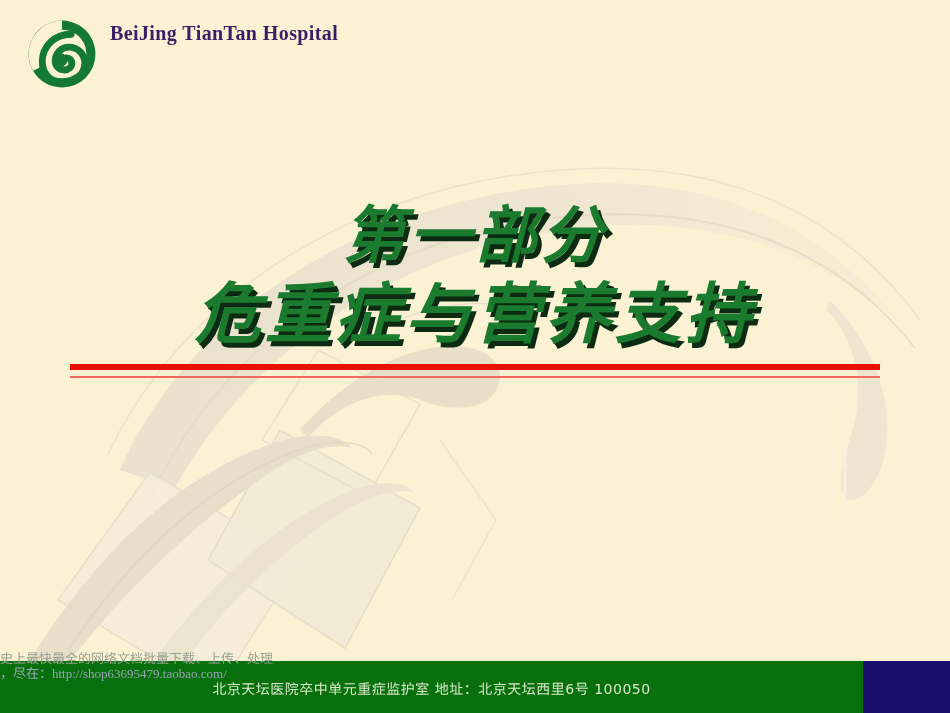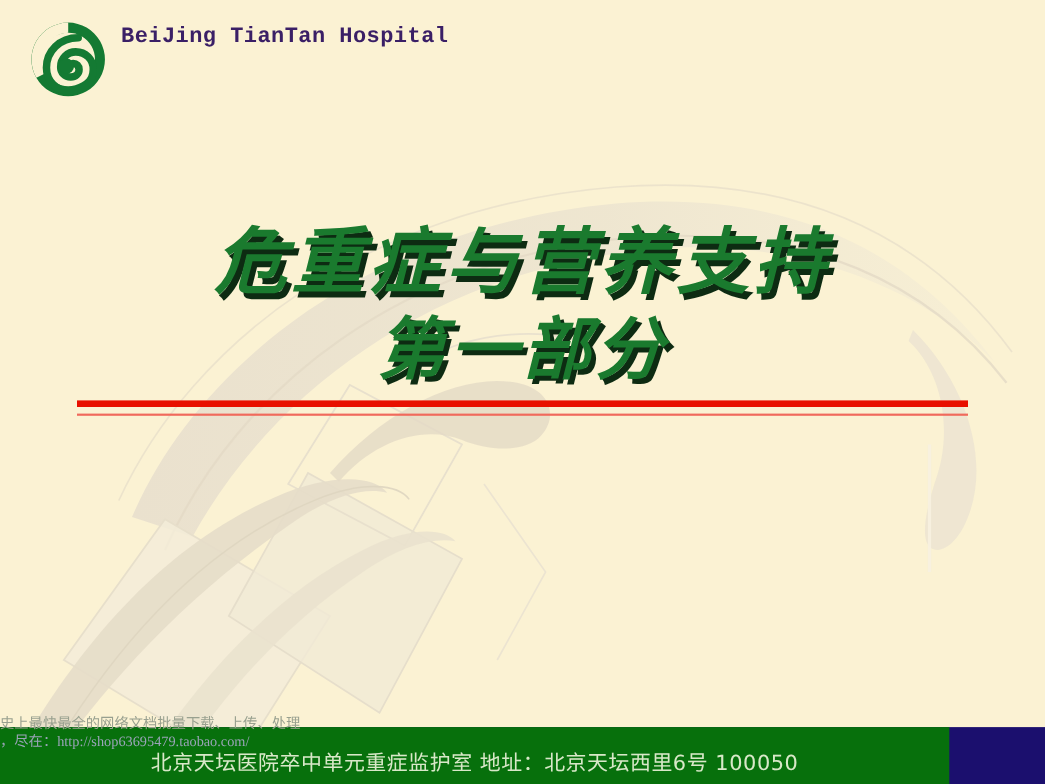--- a/index.html
+++ b/index.html
@@ -78,21 +78,21 @@
     font-size: 15px;
     font-weight: 700;
     color: #3e2560;
     letter-spacing: 1px;
     white-space: nowrap;
     align-self: flex-start;
     margin-top: 2px;
   }
   .brand-en {
     margin-top: 4px;
-    font-family: Liberation Mono, monospace;
+    font-family: Liberation Serif, serif;
     font-size: 20px;
     font-weight: 700;
     color: #3a1f66;
     letter-spacing: 0.4px;
     white-space: nowrap;
   }
 
   
   .title-wrap {
     position: absolute;
@@ -161,21 +161,21 @@
     background: #07700c;
     z-index: 7;
   }
   .footer-addr {
     position: absolute;
     left: 0;
     top: 678px;
     width: 863px;
     text-align: center;
     font-family: "DejaVu Sans", "Liberation Sans", sans-serif;
-    font-size: 19px;
+    font-size: 14px;
     color: #d8e8c8;
     letter-spacing: 0.5px;
     white-space: nowrap;
     z-index: 8;
   }
 
   
   .promo {
     position: absolute;
     left: 0;
@@ -253,22 +253,22 @@
                C59 71 63 67 63 62 C63 58 60 55 56 55" fill="none" stroke="#147a33" stroke-width="9" stroke-linecap="round"></path>
       <circle cx="48" cy="58" r="9" fill="#147a33"></circle>
     </svg>
 
     <div class="brand-block">
       <div class="brand-en">BeiJing TianTan Hospital</div>
     </div>
   </div>
 
   <div class="title-wrap">
+    <span class="title-line title-line-1">第一部分</span>
     <span class="title-line title-line-2">危重症与营养支持</span>
-    <span class="title-line title-line-1">第一部分</span>
   </div>
 
   <div class="rule-thick"></div>
   <div class="rule-thin"></div>
 
   <div class="footer-blue"></div>
   <div class="footer-green"></div>
   <div class="footer-addr">北京天坛医院卒中单元重症监护室  地址：北京天坛西里6号    100050</div>
 
   <div class="promo">

